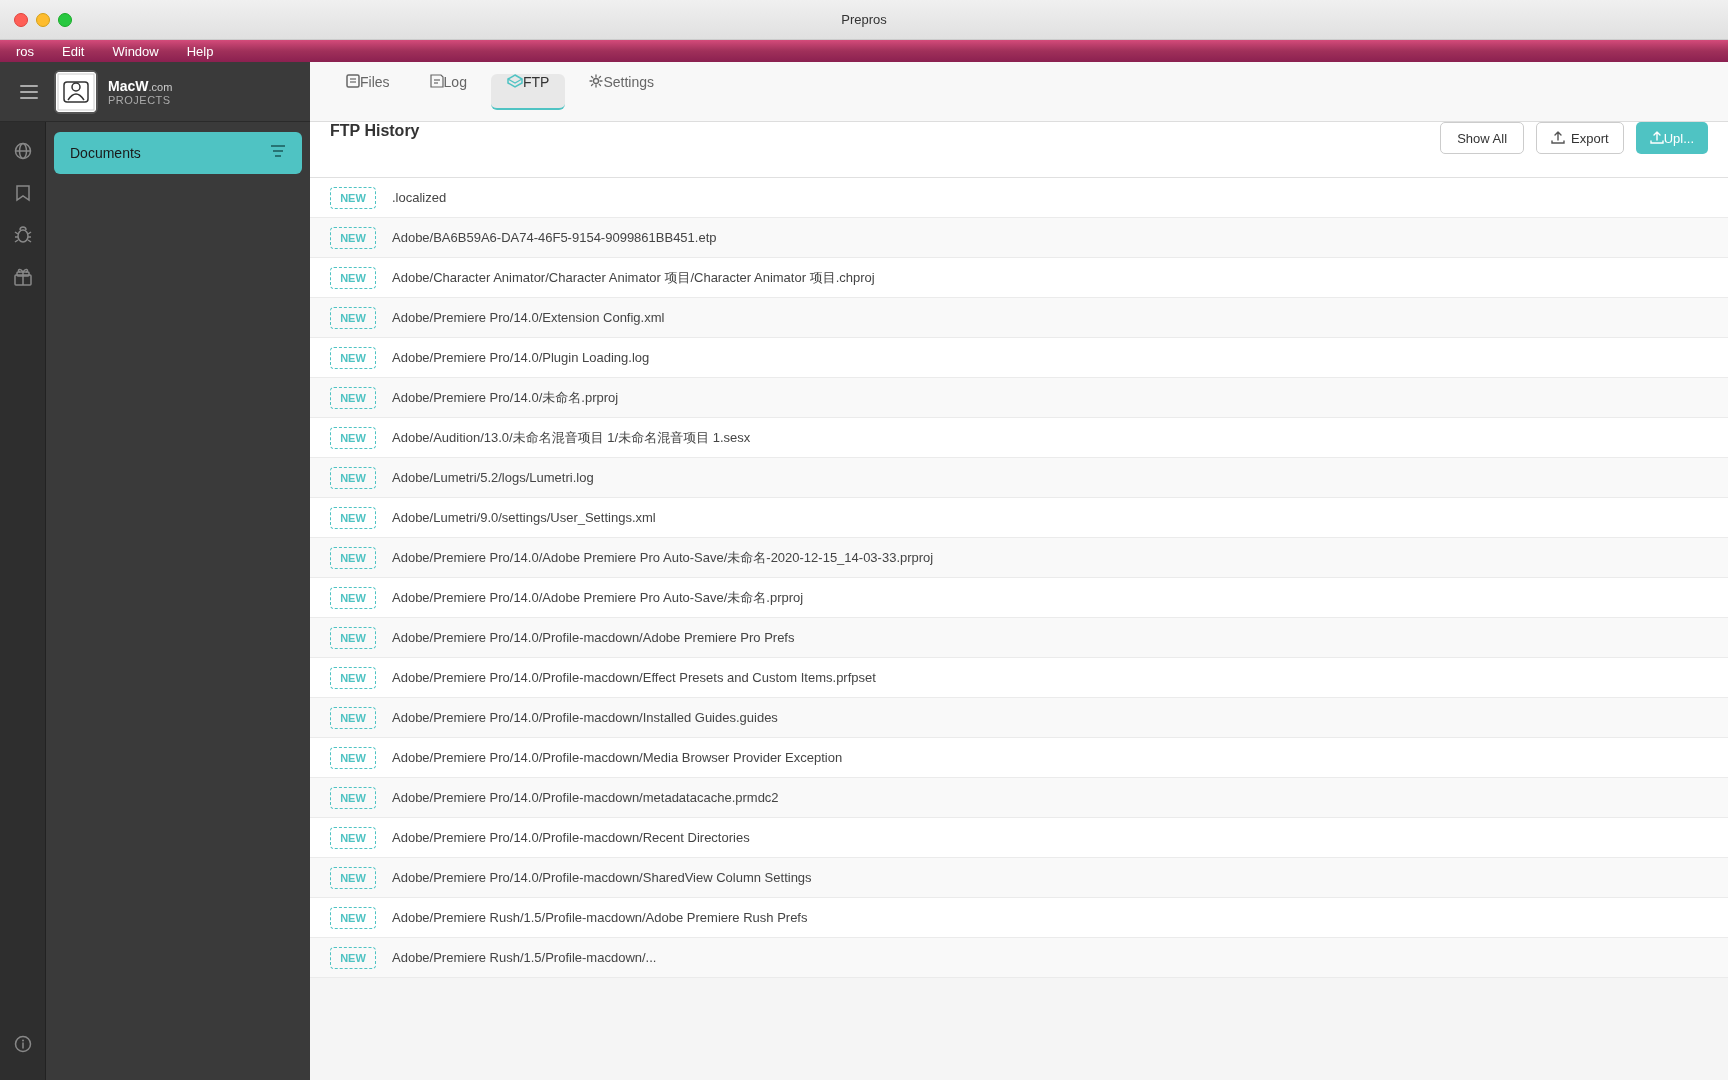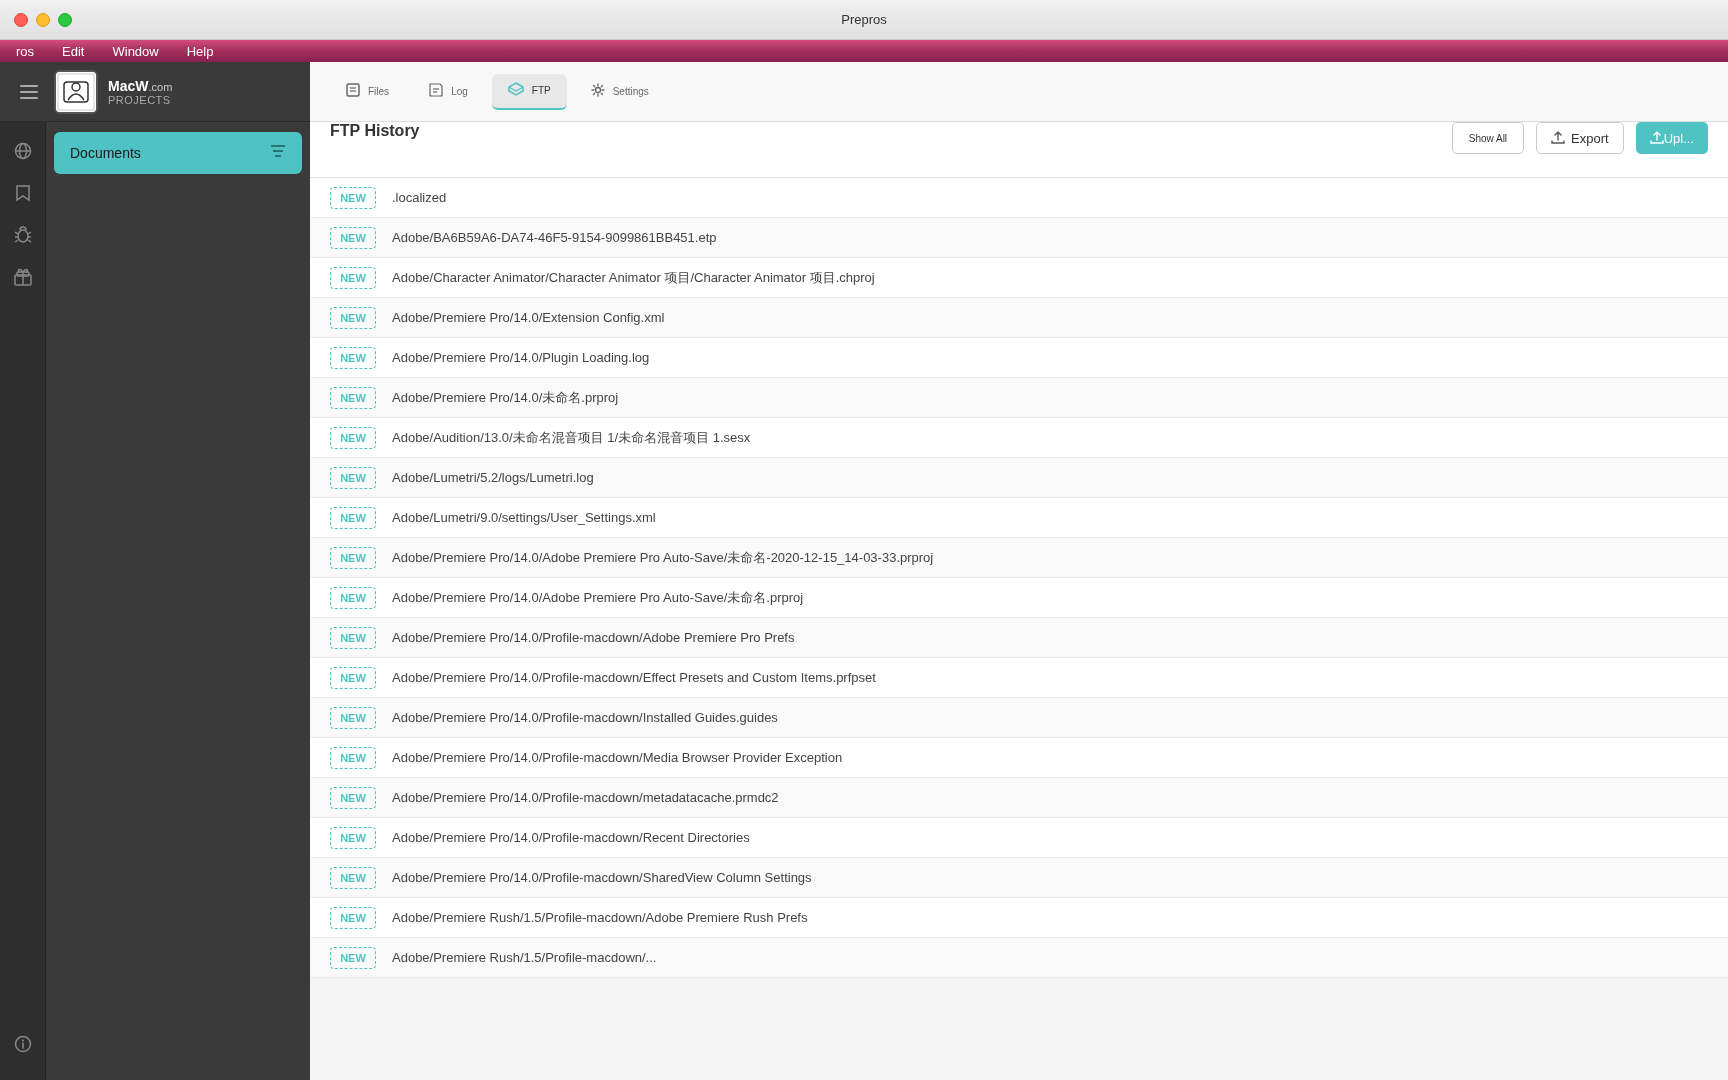--- a/index.html
+++ b/index.html
@@ -173,26 +173,25 @@
       background: #f8f8f8;
       display: flex;
       align-items: center;
       padding: 0 20px;
       gap: 8px;
       border-bottom: 1px solid #ddd;
     }
     .tab {
       height: 36px;
       display: flex;
-      align-items: center;
-      gap: 8px;
+      align-items: flex-start;
       padding: 0 16px;
       border-radius: 6px;
       cursor: pointer;
-      font-size: 10px;
+      font-size: 14px;
       color: #666;
       font-weight: 400;
     }
     .tab.active {
       background: #e8e8e8;
       color: #333;
       font-weight: 500;
       border-bottom: 2px solid #4fc3c3;
     }
     .tab-icon { font-size: 14px; }
@@ -218,21 +217,21 @@
       font-weight: 600;
       color: #333;
       flex: 1;
     }
     .btn-show-all {
       height: 32px;
       padding: 0 16px;
       background: white;
       border: 1px solid #ccc;
       border-radius: 5px;
-      font-size: 10px;
+      font-size: 13px;
       color: #333;
       cursor: pointer;
       display: flex;
       align-items: center;
     }
     .btn-export {
       height: 32px;
       padding: 0 14px;
       background: white;
       border: 1px solid #ccc;

